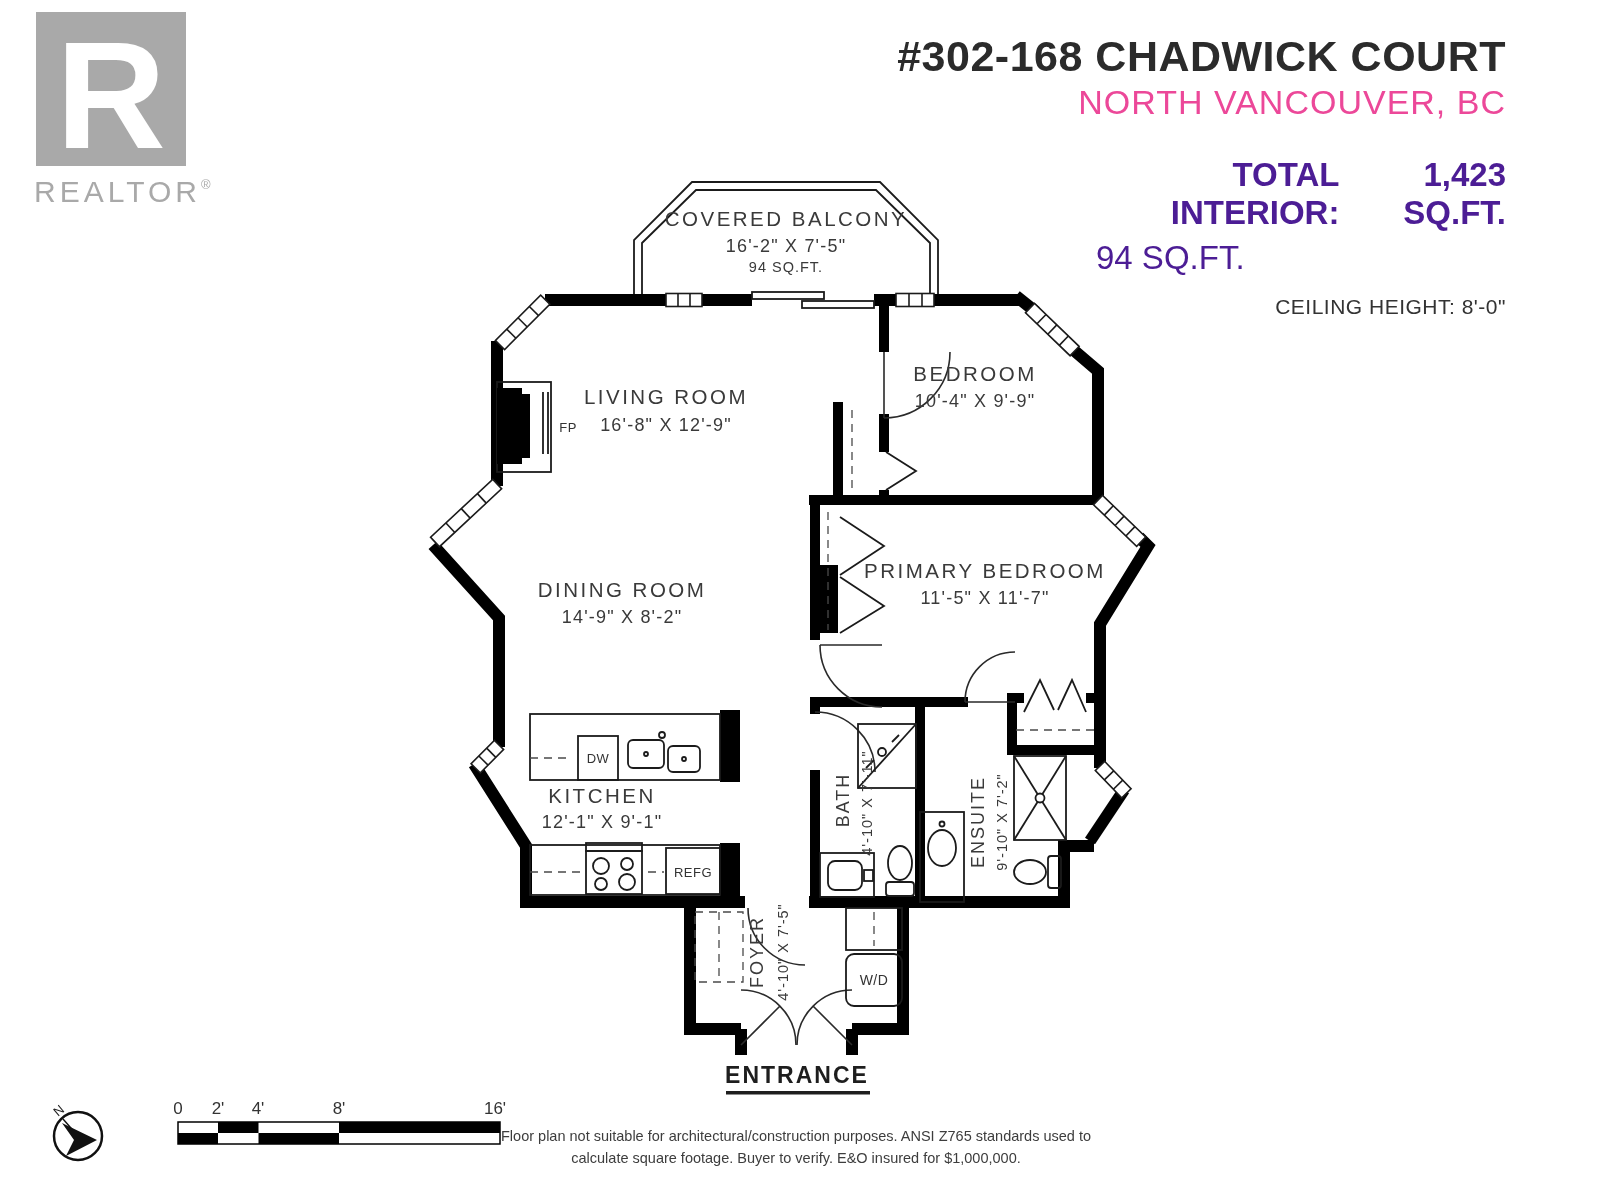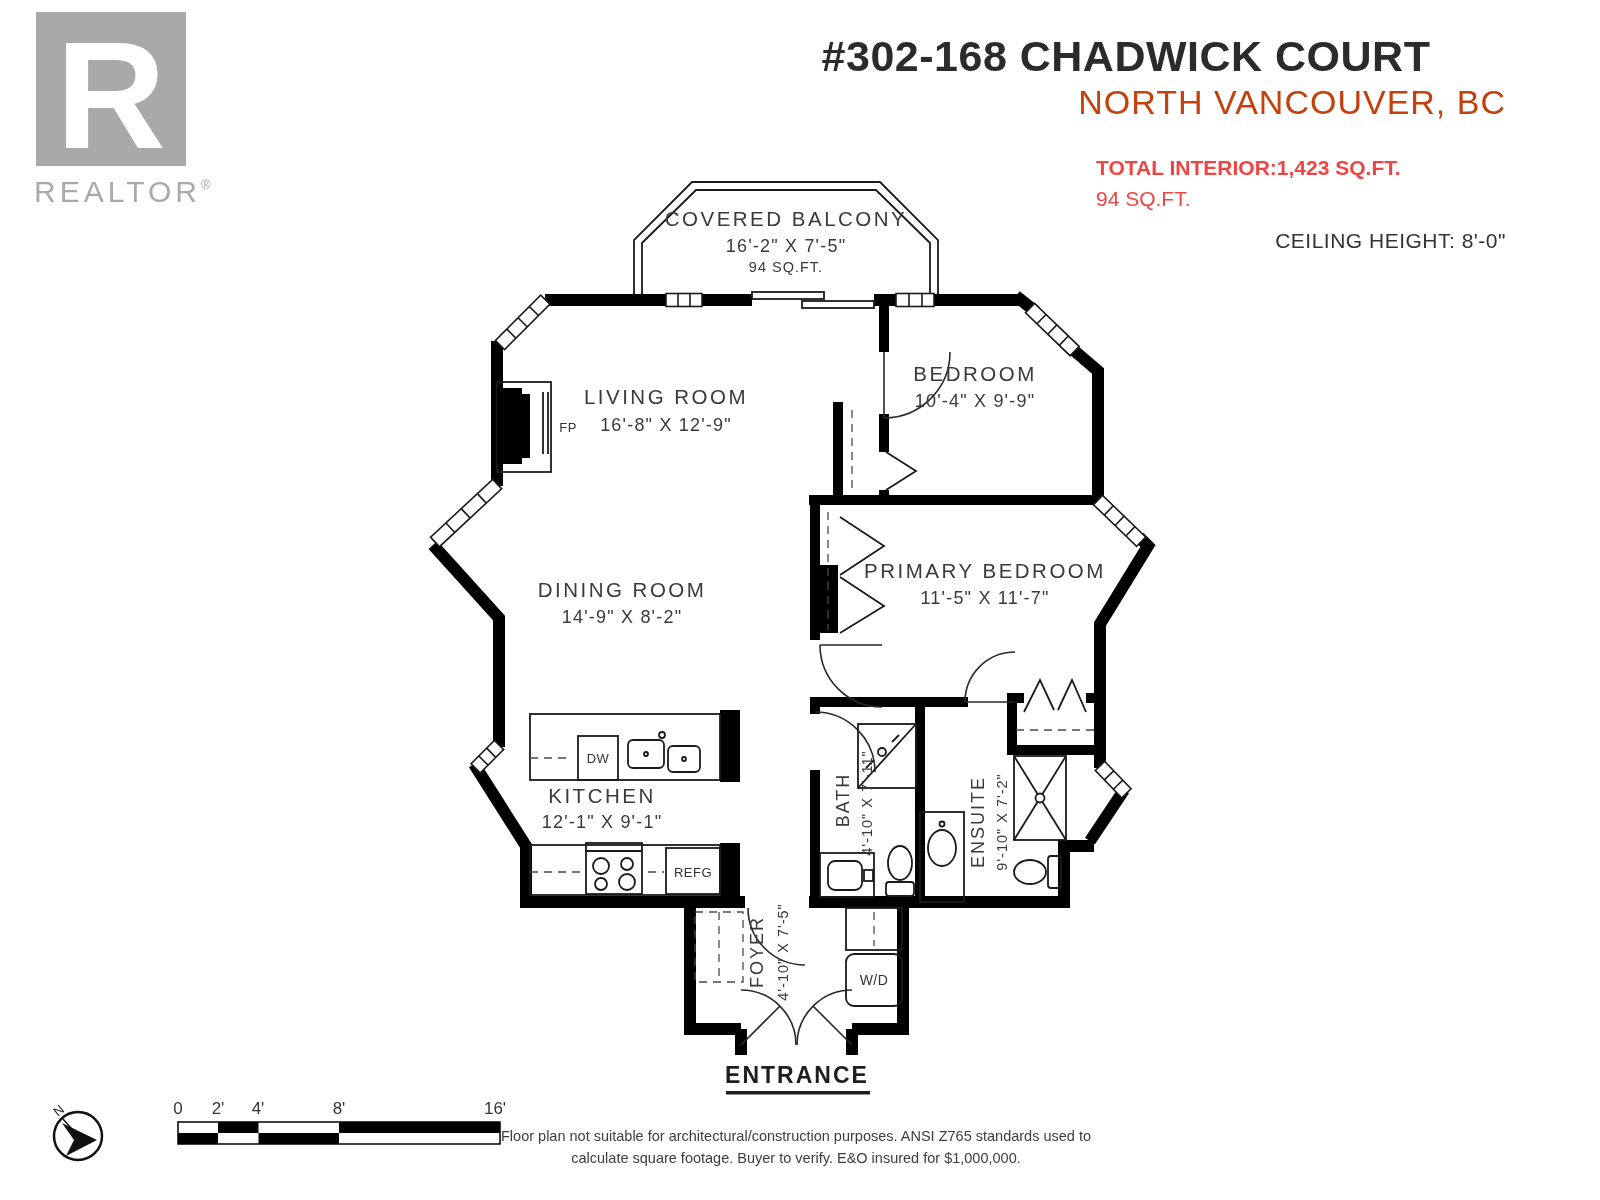--- a/index.html
+++ b/index.html
@@ -1,26 +1,26 @@
 <!DOCTYPE html>
 <html><head>
 <meta charset="utf-8">
 <style>
   html,body{margin:0;padding:0;background:#ffffff;}
   body{width:1600px;height:1200px;position:relative;overflow:hidden;
        font-family:"Liberation Sans", sans-serif;}
   .page{position:absolute;inset:0;}
   
   .header{position:absolute;top:34px;right:94px;width:760px;text-align:right;color:#2b2b2b;}
-  .h-title{font-size:43px;font-weight:700;letter-spacing:.5px;line-height:1.05;text-align:center;}
-  .h-sub{font-size:34px;font-weight:400;letter-spacing:1px;margin-top:4px;color:#c2410c;}
+  .h-title{font-size:43px;font-weight:700;letter-spacing:.5px;line-height:1.05;}
+  .h-sub{font-size:34px;font-weight:400;letter-spacing:1px;margin-top:4px;color:#ec4899;}
   .h-config{font-size:23px;letter-spacing:.5px;margin-top:16px;color:#333;}
   .h-stats{margin-top:34px;}
-  .h-row{display:flex;width:410px;margin-left:auto;
-         font-size:21px;color:#ef4444;margin-bottom:7px;}
+  .h-row{display:flex;justify-content:space-between;width:410px;margin-left:auto;
+         font-size:33px;color:#4c1d95;margin-bottom:7px;}
   .h-row.bold{font-weight:700;}
   .h-ceiling{font-size:21px;margin-top:18px;letter-spacing:.5px;color:#333;}
   
   .logo{position:absolute;top:8px;left:30px;}
   
   svg text{font-family:"Liberation Sans", sans-serif;}
   .wall{fill:none;stroke:#000;stroke-width:12;stroke-linejoin:miter;}
   .iwall{fill:none;stroke:#000;stroke-width:10;stroke-linejoin:miter;}
   .thin{fill:none;stroke:#1b1b1b;stroke-width:1.8;}
   .thinw{fill:#fff;stroke:#1b1b1b;stroke-width:1.8;}

